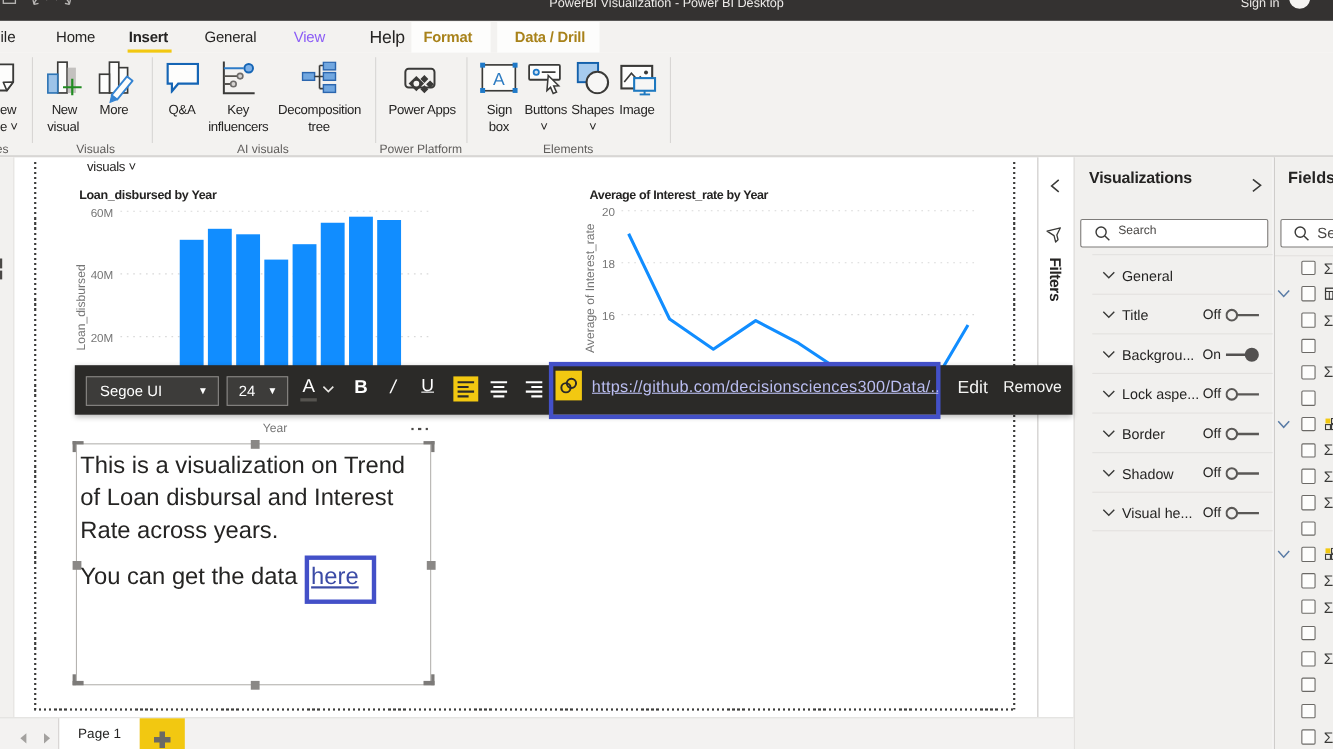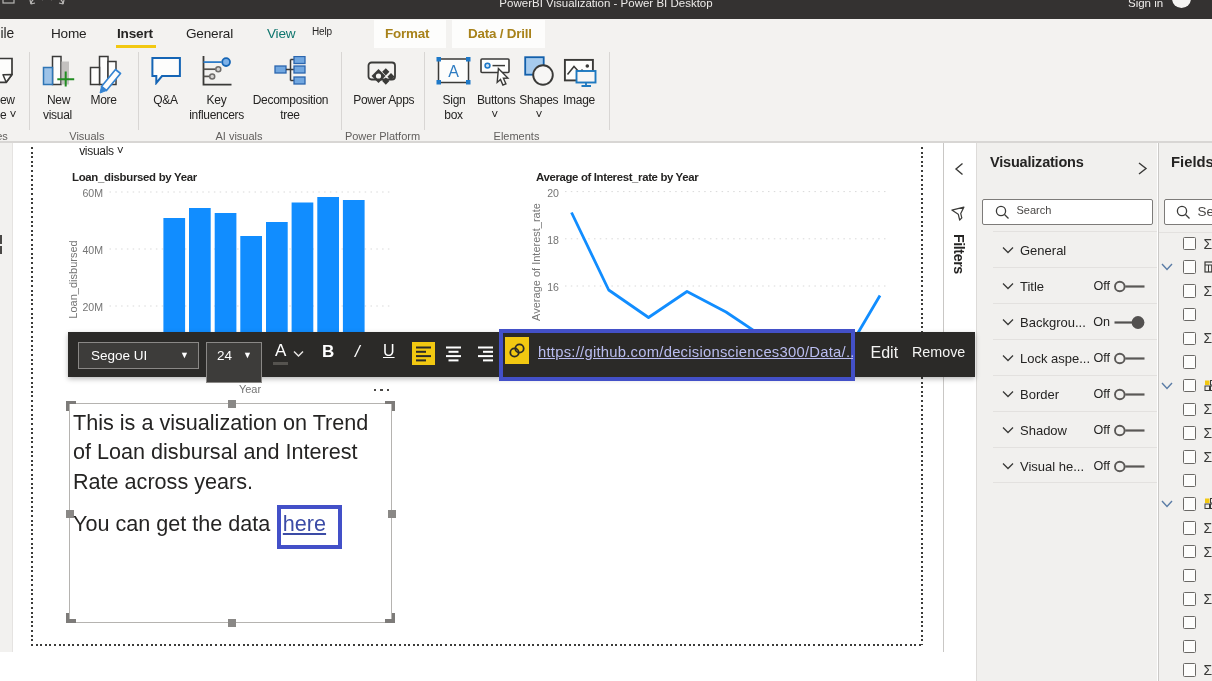--- a/index.html
+++ b/index.html
@@ -35,22 +35,22 @@
   <div class="abs" style="left:1172px;top:-11px;width:19px;height:19px;border-radius:50%;background:#f5f4f2;"></div>
 </div>
 
 <div class="abs" style="left:0;top:19px;width:1212px;height:29px;background:#f3f2f0;">
   <div class="abs" style="left:374px;top:1px;width:72px;height:28px;background:#fdfdfc;"></div>
   <div class="abs" style="left:452px;top:1px;width:93px;height:28px;background:#fdfdfc;"></div>
   <div class="abs" style="left:-8px;top:7px;font-size:13.8px;color:#252423;">File</div>
   <div class="abs" style="left:51px;top:7px;font-size:13.6px;letter-spacing:-0.2px;color:#252423;">Home</div>
   <div class="abs" style="left:117px;top:7px;font-size:13.6px;letter-spacing:-0.2px;color:#252423;font-weight:bold;">Insert</div>
   <div class="abs" style="left:186px;top:7px;font-size:13.6px;letter-spacing:-0.2px;color:#252423;">General</div>
-  <div class="abs" style="left:267px;top:7px;font-size:13.6px;letter-spacing:-0.2px;color:#0f766e;">View</div>
-  <div class="abs" style="left:312px;top:7px;font-size:10px;letter-spacing:-0.2px;color:#252423;">Help</div>
+  <div class="abs" style="left:267px;top:7px;font-size:13.6px;letter-spacing:-0.2px;color:#8b5cf6;">View</div>
+  <div class="abs" style="left:336px;top:7px;font-size:16px;letter-spacing:-0.2px;color:#252423;">Help</div>
   <div class="abs" style="left:385px;top:7px;font-size:13.4px;letter-spacing:-0.2px;color:#a8821a;font-weight:bold;">Format</div>
   <div class="abs" style="left:468px;top:7px;font-size:13.4px;letter-spacing:-0.2px;color:#a8821a;font-weight:bold;">Data / Drill</div>
   <div class="abs" style="left:116px;top:26px;width:40px;height:3px;background:#f2c811;"></div>
 </div>
 
 <div class="abs" style="left:0;top:48px;width:1212px;height:93px;background:#f3f2f0;">
   <div class="sep" style="left:29px;top:4px;"></div>
   <div class="sep" style="left:138px;top:4px;"></div>
   <div class="sep" style="left:341px;top:4px;"></div>
   <div class="sep" style="left:424px;top:4px;"></div>
@@ -227,21 +227,21 @@
 <div class="abs" style="left:227.5px;top:399.5px;width:8px;height:8px;background:#8a8886;"></div>
 <div class="abs" style="left:227.5px;top:618.5px;width:8px;height:8px;background:#8a8886;"></div>
 <div class="abs" style="left:65.5px;top:509.5px;width:8px;height:8px;background:#8a8886;"></div>
 <div class="abs" style="left:387.5px;top:509.5px;width:8px;height:8px;background:#8a8886;"></div>
 
 <div class="abs" id="tbtext" style="left:73px;top:408px;width:316px;font-size:21.6px;line-height:29.3px;color:#252423;">This is a visualization on Trend<br>of Loan disbursal and Interest<br>Rate across years.<div style="height:13px"></div>You can get the data <span style="color:#3b4ba6;text-decoration:underline;padding-left:6.5px;">here</span></div>
 <div class="abs" style="left:276.5px;top:505px;width:65.5px;height:44px;border:4.5px solid #4350c8;"></div>
 
 <div class="abs" style="left:68px;top:331.5px;width:907px;height:45px;background:#2b2a28;z-index:5;box-shadow:0 2px 5px rgba(0,0,0,0.28);">
   <div class="abs" style="left:10px;top:10px;width:121px;height:27px;background:#3d3c3a;border:1px solid #8a8886;color:#fff;font-size:13.5px;line-height:25px;padding-left:12px;">Segoe UI<span style="position:absolute;right:9px;top:0;font-size:9px;">▼</span></div>
-  <div class="abs" style="left:138px;top:10px;width:56px;height:41px;background:#3d3c3a;border:1px solid #8a8886;color:#fff;font-size:13.5px;line-height:25px;padding-left:10px;">24<span style="position:absolute;right:9px;top:0;font-size:9px;">▼</span></div>
+  <div class="abs" style="left:138px;top:10px;width:56px;height:27px;background:#3d3c3a;border:1px solid #8a8886;color:#fff;font-size:13.5px;line-height:25px;padding-left:10px;">24<span style="position:absolute;right:9px;top:0;font-size:9px;">▼</span></div>
   <div class="abs" style="left:205px;top:9px;color:#fff;font-size:17px;border-bottom:3.5px solid #55534f;padding:0 2px 1px 2px;">A</div>
   <svg class="abs" style="left:225px;top:18px;" width="11" height="8">
         <path d="M1 1.5 L5.5 6 L10 1.5" fill="none" stroke="#e8e6e3" stroke-width="1.5"></path>
       </svg>
   <div class="abs" style="left:254px;top:10px;color:#fff;font-size:17px;font-weight:bold;">B</div>
   <div class="abs" style="left:287px;top:10px;color:#fff;font-size:17px;font-style:italic;">/</div>
   <div class="abs" style="left:315px;top:10px;color:#fff;font-size:16px;text-decoration:underline;">U</div>
   <svg class="abs" style="left:343.5px;top:10px;" width="23" height="23.5">
     <rect width="23" height="23.5" fill="#f2c811"></rect>
     <g stroke="#2b2a28" stroke-width="2">
@@ -439,14 +439,30 @@
       <div class="sig" style="left:44.5px;top:400.6px">Σ</div>
   <div class="cb" style="left:23.5px;top:425.5px"></div>
   <div class="cb" style="left:23.5px;top:449.2px"></div>
       <div class="sig" style="left:44.5px;top:448.0px">Σ</div>
   <div class="cb" style="left:23.5px;top:472.9px"></div>
   <div class="cb" style="left:23.5px;top:496.6px"></div>
   <div class="cb" style="left:23.5px;top:520.3px"></div>
       <div class="sig" style="left:44.5px;top:519.1px">Σ</div>
 </div>
 
+<div class="abs" style="left:0;top:652px;width:976px;height:29px;background:#f3f2f1;border-top:1px solid #e2e0de;">
+  <svg class="abs" style="left:17px;top:13px;" width="8" height="11">
+        <path d="M7 0.5 L1.5 5.2 L7 10 Z" fill="#a3a19f"></path>
+      </svg>
+  <svg class="abs" style="left:39px;top:13px;" width="8" height="11">
+        <path d="M1 0.5 L6.5 5.2 L1 10 Z" fill="#a3a19f"></path>
+      </svg>
+  <div class="abs" style="left:53px;top:0;width:1px;height:29px;background:#cdcbc9;"></div>
+  <div class="abs" style="left:54px;top:0;width:73px;height:29px;background:#fff;text-align:center;font-size:12.3px;color:#252423;line-height:28px;">Page 1</div>
+  <div class="abs" style="left:127px;top:0;width:41px;height:29px;background:#f2c811;">
+    <div class="abs" style="left:13px;top:12px;width:15px;height:15px;">
+      <div class="abs" style="left:0;top:5.4px;width:15px;height:4.2px;background:#6b6965;"></div>
+      <div class="abs" style="left:5.4px;top:0;width:4.2px;height:15px;background:#6b6965;"></div>
+    </div>
+  </div>
+</div>
 
 </div>
 
 </body></html>

